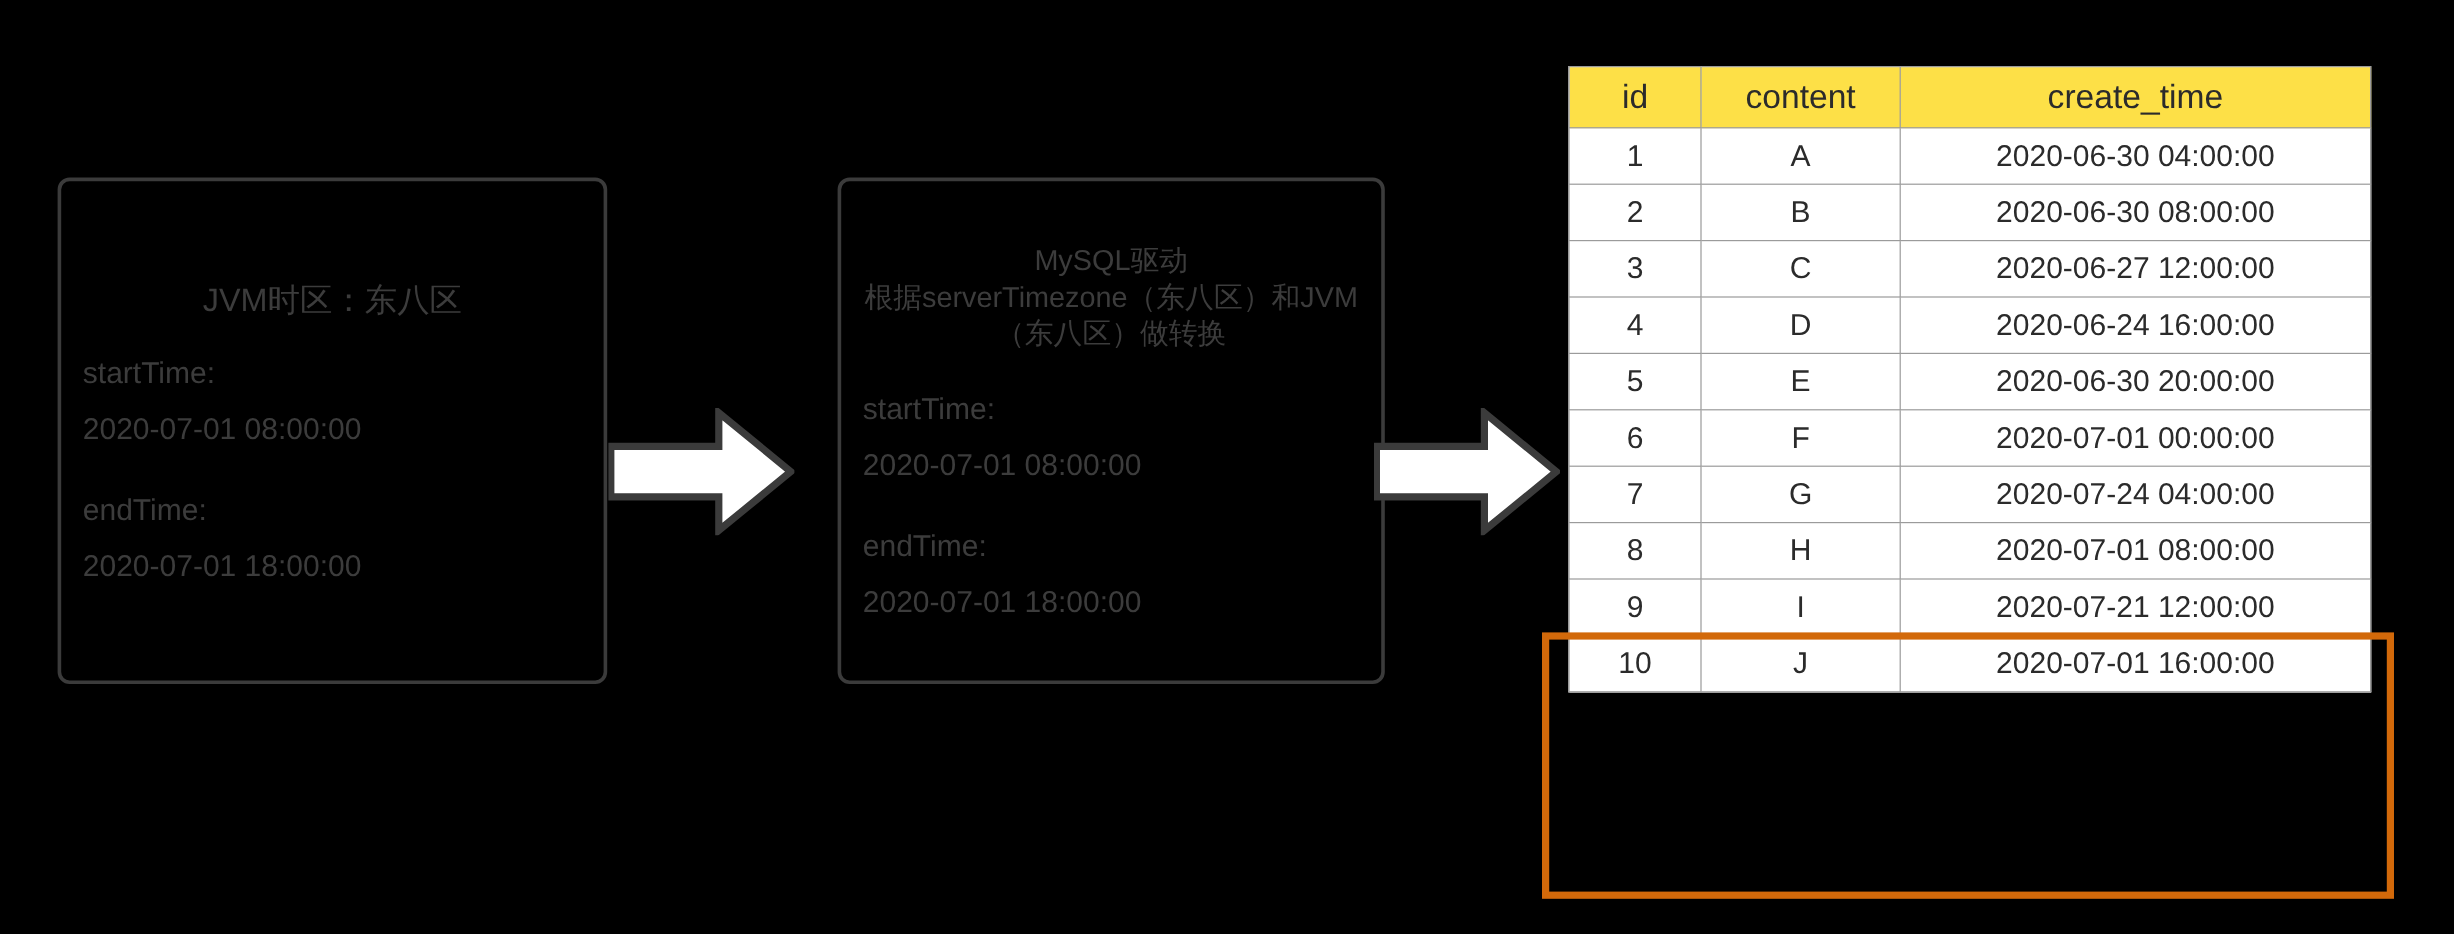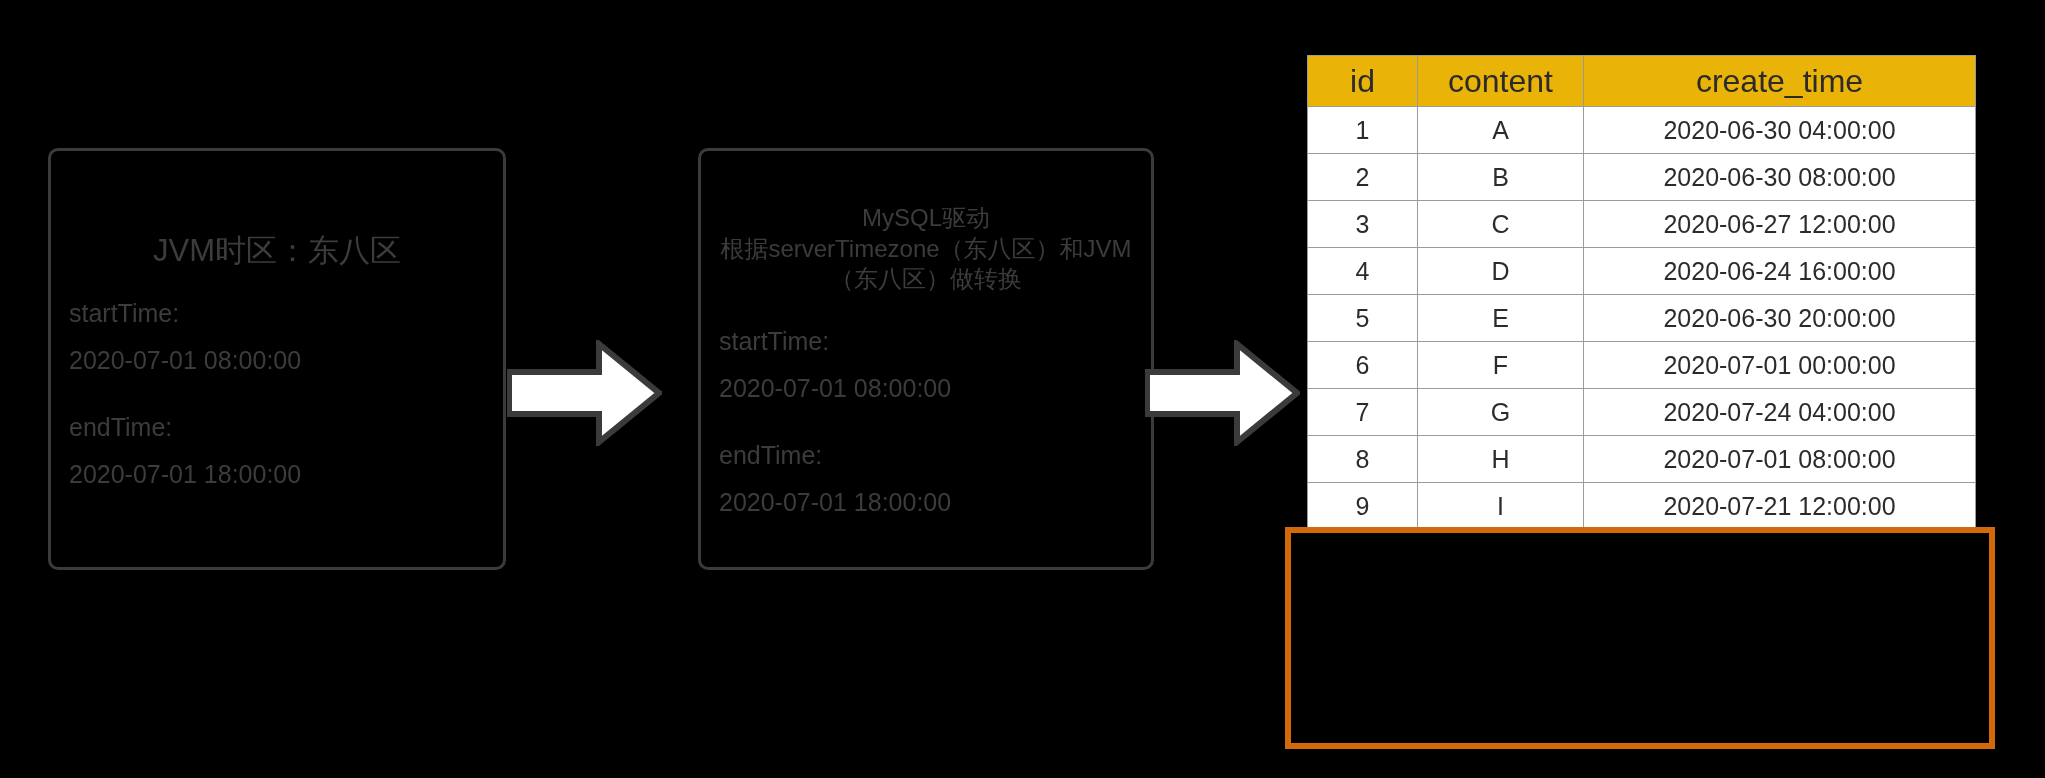--- a/index.html
+++ b/index.html
@@ -22,21 +22,21 @@
     display:flex;
     flex-direction:column;
     justify-content:center;
     padding:0 18px;
   }
   #box-jvm{ left:48px;  top:148px; width:458px; height:422px; }
   #box-drv{ left:698px; top:148px; width:456px; height:422px; }
 
   .box-title{
     text-align:center;
-    font-size:31px;
+    font-size:27px;
     line-height:1.28;
     color:#3c3c3c;
     margin-bottom:31px;
     white-space:pre-line;
   }
   #box-drv .box-title{ font-size:24px; margin-bottom:34px; }
 
   .field{
     font-size:25px;
     line-height:1.0;
@@ -68,23 +68,23 @@
     border:1px solid #9b9b9b;
     color:#2b2b2b;
     font-weight:normal;
     font-size:25px;
     text-align:center;
     height:46px;
     padding:0;
     background:#fff;
   }
   #result-table thead th{
-    background:#eab308;
+    background:#fde047;
     height:50px;
-    font-size:32px;
+    font-size:28px;
   }
   #result-table .col-id{ width:110px; }
   #result-table .col-content{ width:166px; }
   #result-table .col-time{ width:392px; }
 
   
   #highlight-frame{
     position:absolute;
     left:1285px; top:527px;
     width:710px; height:222px;
@@ -177,16 +177,21 @@
       <tr>
         <td>8</td>
         <td>H</td>
         <td>2020-07-01 08:00:00</td>
       </tr>
       <tr>
         <td>9</td>
         <td>I</td>
         <td>2020-07-21 12:00:00</td>
       </tr>
+      <tr>
+        <td>10</td>
+        <td>J</td>
+        <td>2020-07-01 16:00:00</td>
+      </tr>
     </tbody>
 </table>
 
 <div id="highlight-frame"></div>
 
 </body></html>

